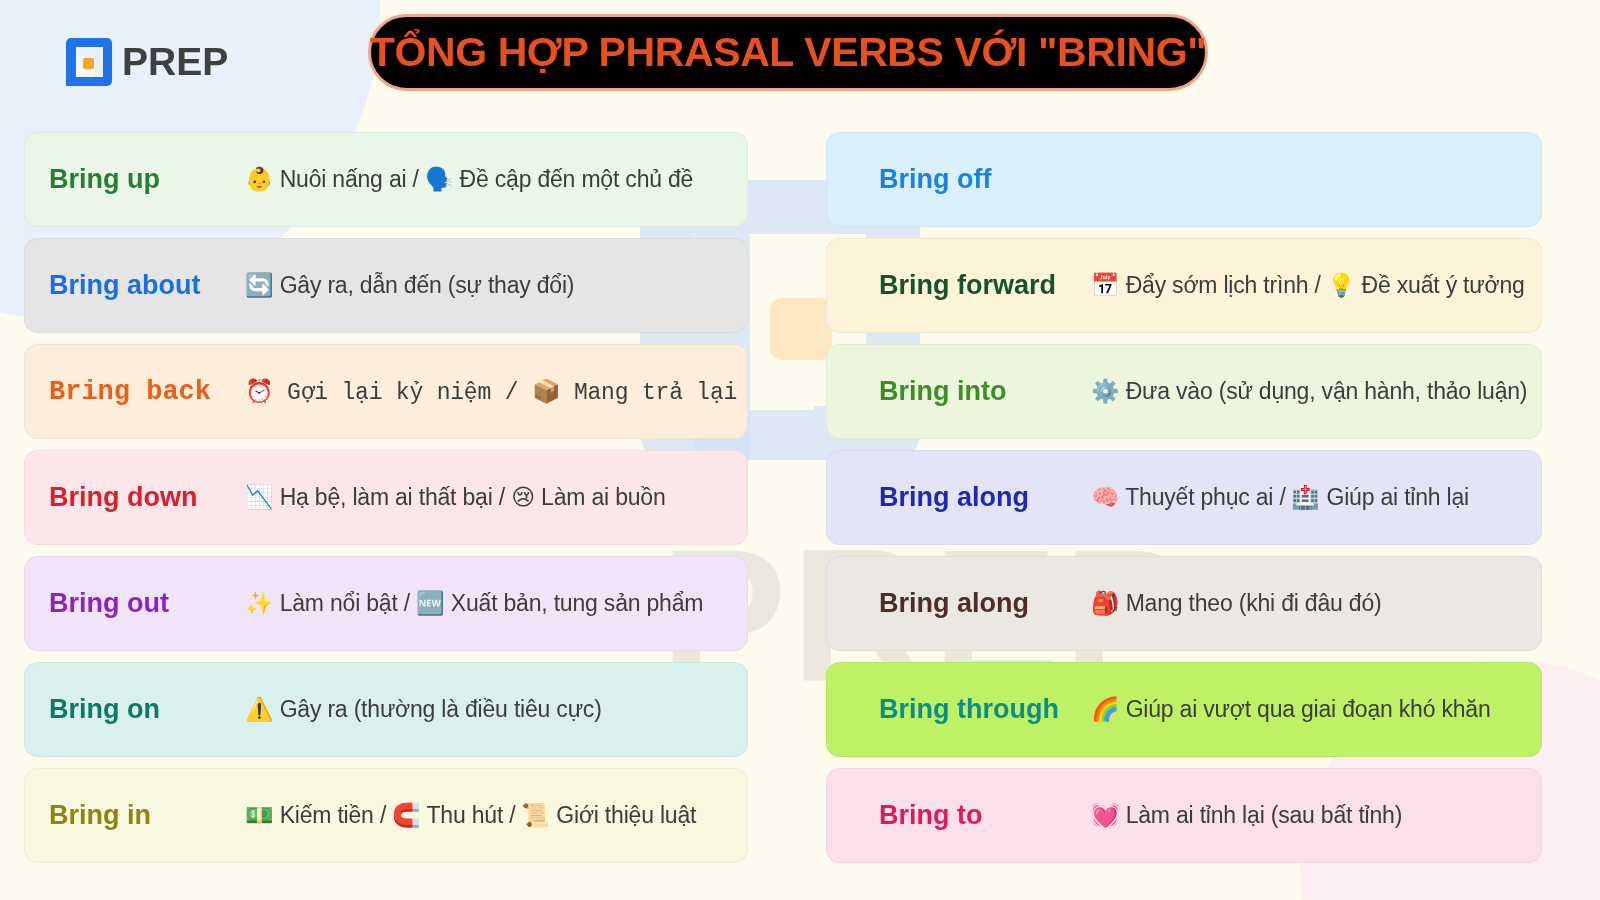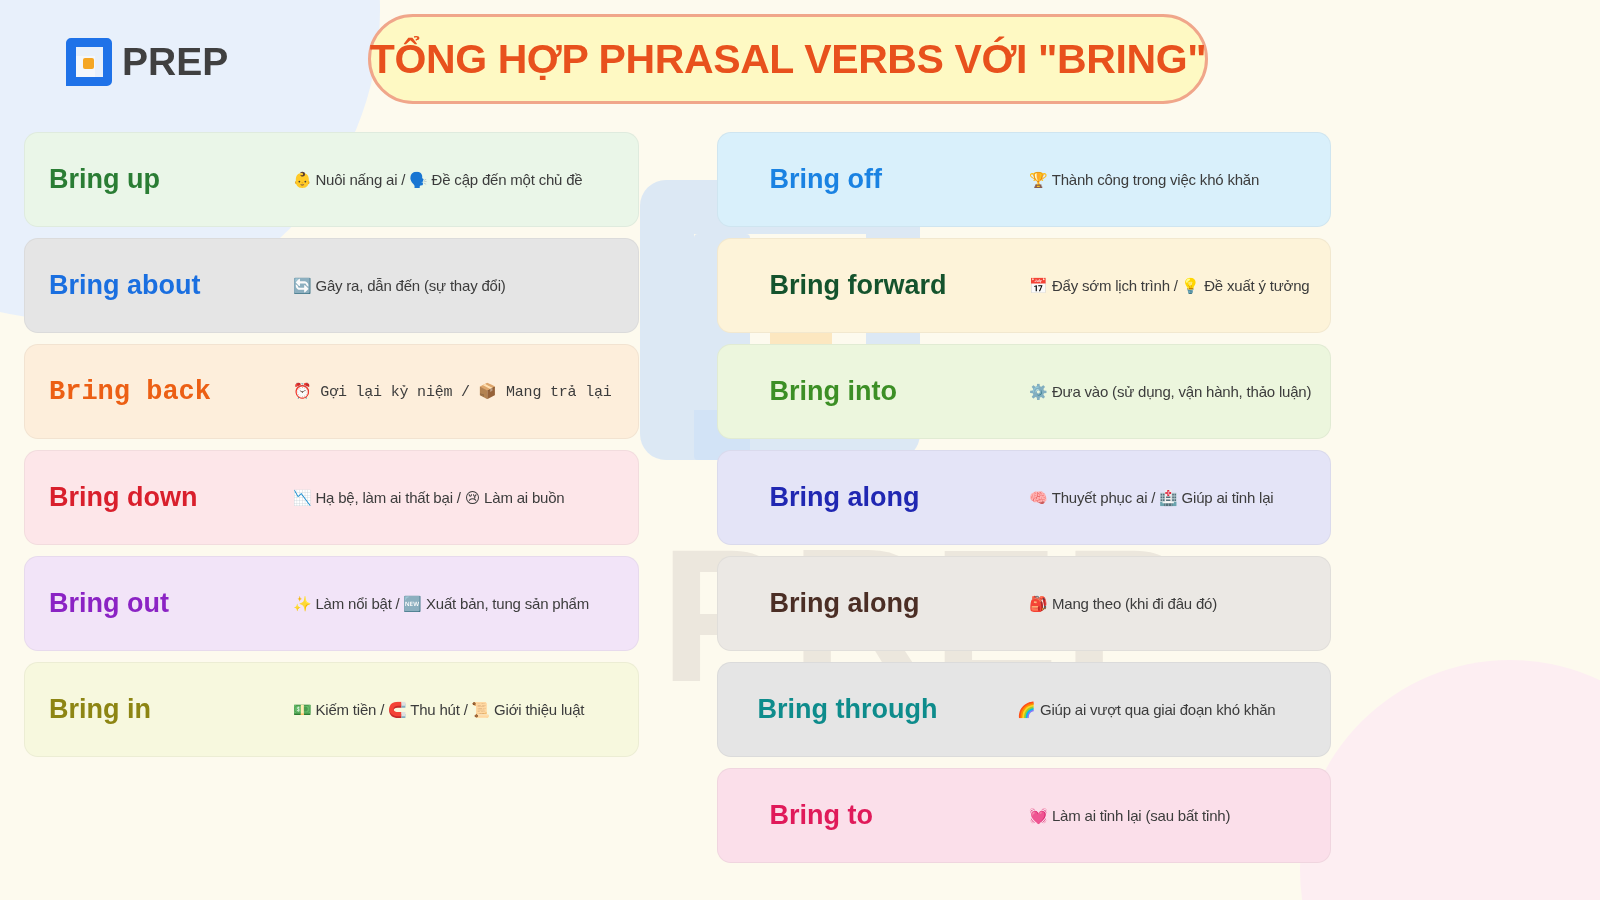--- a/index.html
+++ b/index.html
@@ -150,24 +150,24 @@
     font-weight: 700;
     color: #404040;
     letter-spacing: 0px;
   }
 
   .title-pill {
     position: absolute;
     left: 368px;
     top: 14px;
     width: 840px;
-    height: 90px;
+    height: 77px;
     border: 3px solid #f0a68a;
     border-radius: 46px;
-    background: #fef9c3;
+    background: #000000;
     display: flex;
     align-items: center;
     justify-content: center;
   }
   .title-text {
     font-size: 41px;
     font-weight: 800;
     color: #e8511d;
     letter-spacing: -0.4px;
     white-space: nowrap;
@@ -200,25 +200,24 @@
   }
   .verb {
     font-size: 27px;
     font-weight: 800;
     white-space: nowrap;
     flex: 0 0 auto;
     min-width: 196px;
   }
   .col-right .verb { min-width: 212px; margin-left: 28px; }
   .meaning {
-    font-size: 15px;
+    font-size: 23px;
     color: #3c3c3c;
     white-space: nowrap;
     letter-spacing: -0.2px;
-    margin-left: 48px;
   }
 </style>
 </head>
 <body>
 
 <div class="bg-cream"></div>
 <div class="bg-blue-blob"></div>
 <div class="bg-pink-blob"></div>
 
 <div class="watermark">
@@ -261,47 +260,50 @@
         <div class="meaning">⏰ Gợi lại kỷ niệm / 📦 Mang trả lại</div>
       </div>
       <div class="row" style="background: rgb(253, 230, 233);">
         <div class="verb" style="color: rgb(217, 31, 44);">Bring down</div>
         <div class="meaning">📉 Hạ bệ, làm ai thất bại / 😢 Làm ai buồn</div>
       </div>
       <div class="row" style="background: rgb(242, 228, 248);">
         <div class="verb" style="color: rgb(139, 35, 196);">Bring out</div>
         <div class="meaning">✨ Làm nổi bật / 🆕 Xuất bản, tung sản phẩm</div>
       </div>
+      <div class="row" style="background: rgb(218, 240, 237);">
+        <div class="verb" style="color: rgb(14, 122, 98);">Bring on</div>
+        <div class="meaning">⚠️ Gây ra (thường là điều tiêu cực)</div>
+      </div>
       <div class="row" style="background: rgb(247, 248, 222);">
         <div class="verb" style="color: rgb(141, 133, 19);">Bring in</div>
         <div class="meaning">💵 Kiếm tiền / 🧲 Thu hút / 📜 Giới thiệu luật</div>
       </div>
     </div>
   <div class="col col-right">
       <div class="row" style="background: rgb(217, 240, 251);">
         <div class="verb" style="color: rgb(26, 130, 226);">Bring off</div>
-        <div class="meaning">🏆 Thành công trong việc khó khăn</div>
       </div>
       <div class="row" style="background: rgb(253, 243, 217);">
         <div class="verb" style="color: #14532d;">Bring forward</div>
         <div class="meaning">📅 Đẩy sớm lịch trình / 💡 Đề xuất ý tưởng</div>
       </div>
       <div class="row" style="background: rgb(236, 246, 221);">
         <div class="verb" style="color: rgb(60, 143, 37);">Bring into</div>
         <div class="meaning">⚙️ Đưa vào (sử dụng, vận hành, thảo luận)</div>
       </div>
       <div class="row" style="background: rgb(228, 228, 247);">
         <div class="verb" style="color: rgb(32, 39, 178);">Bring along</div>
         <div class="meaning">🧠 Thuyết phục ai / 🏥 Giúp ai tỉnh lại</div>
       </div>
       <div class="row" style="background: rgb(235, 232, 228);">
         <div class="verb" style="color: rgb(75, 46, 37);">Bring along</div>
         <div class="meaning">🎒 Mang theo (khi đi đâu đó)</div>
       </div>
-      <div class="row" style="background: #e5e5e5; padding-left: 12px;">
+      <div class="row" style="background: #bef264;">
         <div class="verb" style="color: rgb(14, 140, 140);">Bring through</div>
         <div class="meaning">🌈 Giúp ai vượt qua giai đoạn khó khăn</div>
       </div>
       <div class="row" style="background: rgb(251, 223, 234);">
         <div class="verb" style="color: rgb(224, 26, 90);">Bring to</div>
         <div class="meaning">💓 Làm ai tỉnh lại (sau bất tỉnh)</div>
       </div>
     </div>
 </div>
 

